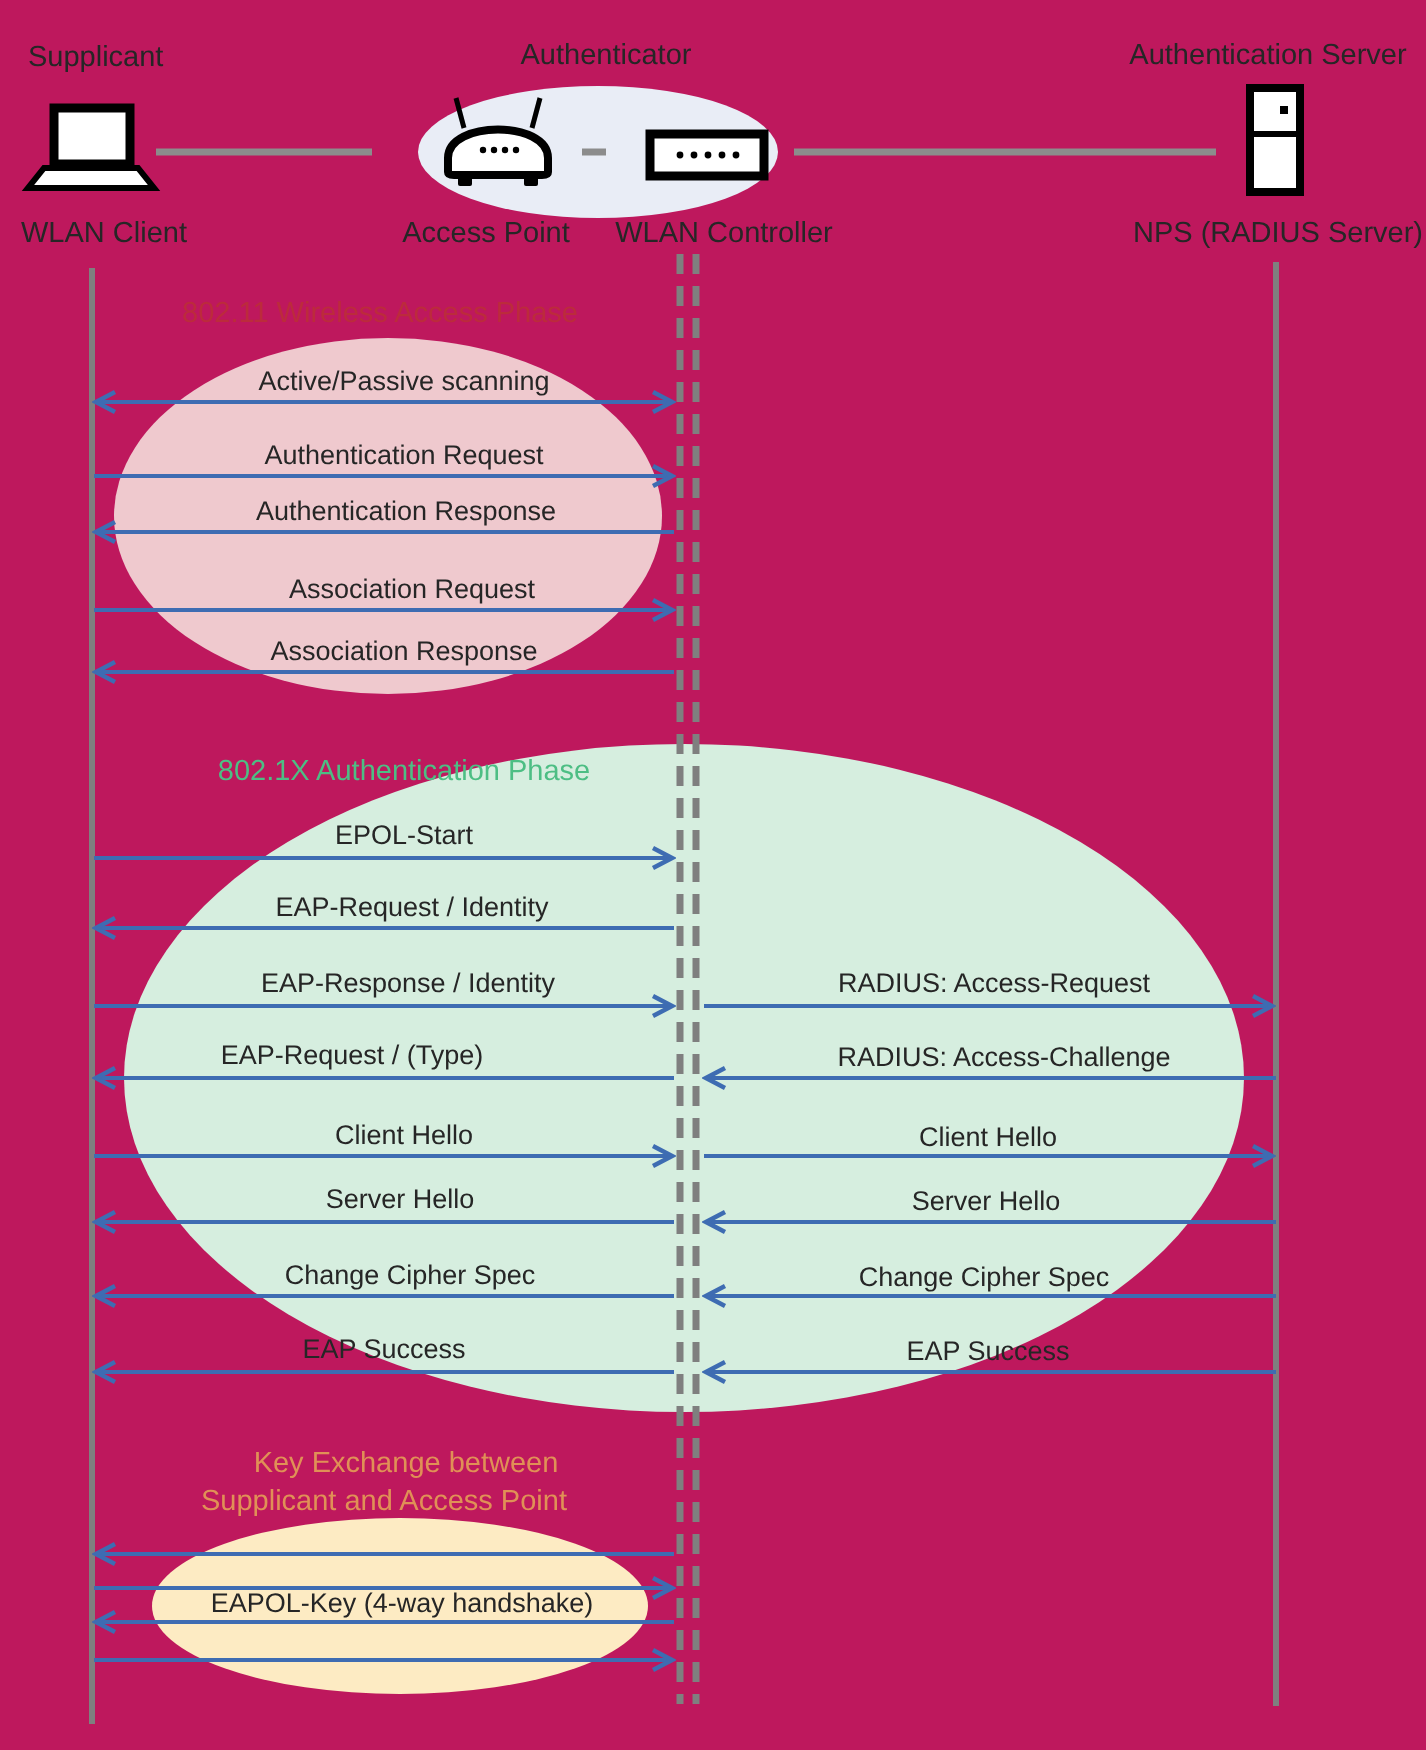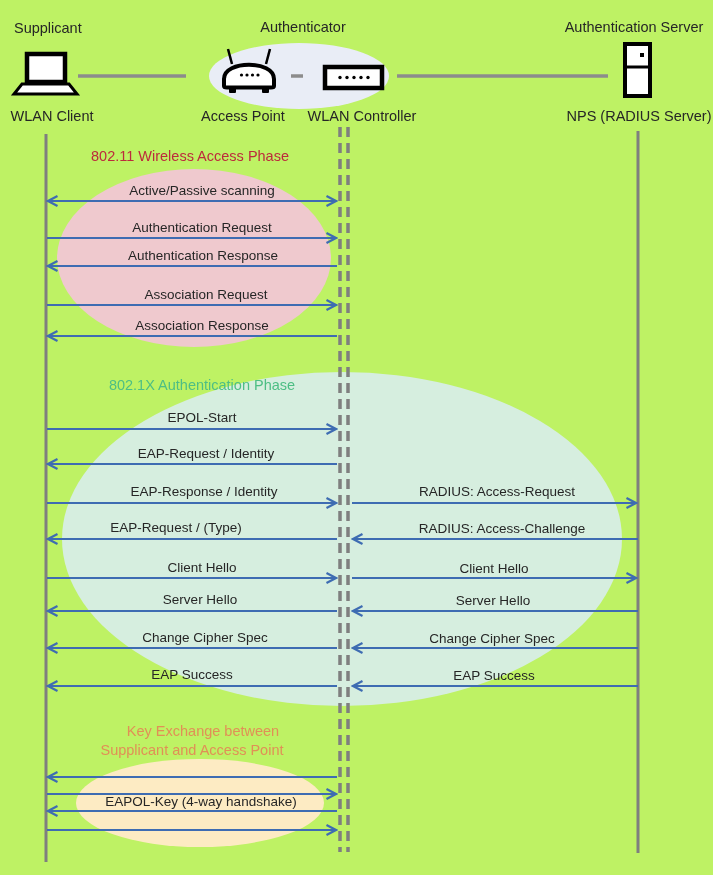--- a/index.html
+++ b/index.html
@@ -1,16 +1,16 @@
 <!DOCTYPE html>
 <html><head>
 <meta charset="utf-8">
 <style>
   html,body{margin:0;padding:0;background:#fff;}
-  #canvas{position:relative;width:713px;height:875px;background:#bef264;overflow:hidden;}
+  #canvas{position:relative;width:713px;height:875px;background:#be185d;overflow:hidden;}
   svg{display:block;}
   text{font-family:"Liberation Sans",sans-serif;}
   .actor{font-size:14.5px;fill:#262626;}
   .msg{font-size:13.5px;fill:#262626;}
   .ptitle{font-size:14.5px;}
   .arrow{stroke:#3E6CB2;stroke-width:2;fill:none;}
   .life{stroke:#7F7F7F;stroke-width:3;fill:none;}
   .lifedash{stroke:#7F7F7F;stroke-width:3.5;stroke-dasharray:10 6;fill:none;}
   .conn{stroke:#8C8C8C;stroke-width:3.5;fill:none;}
   .icon-stroke{stroke:#000;fill:#fff;}

